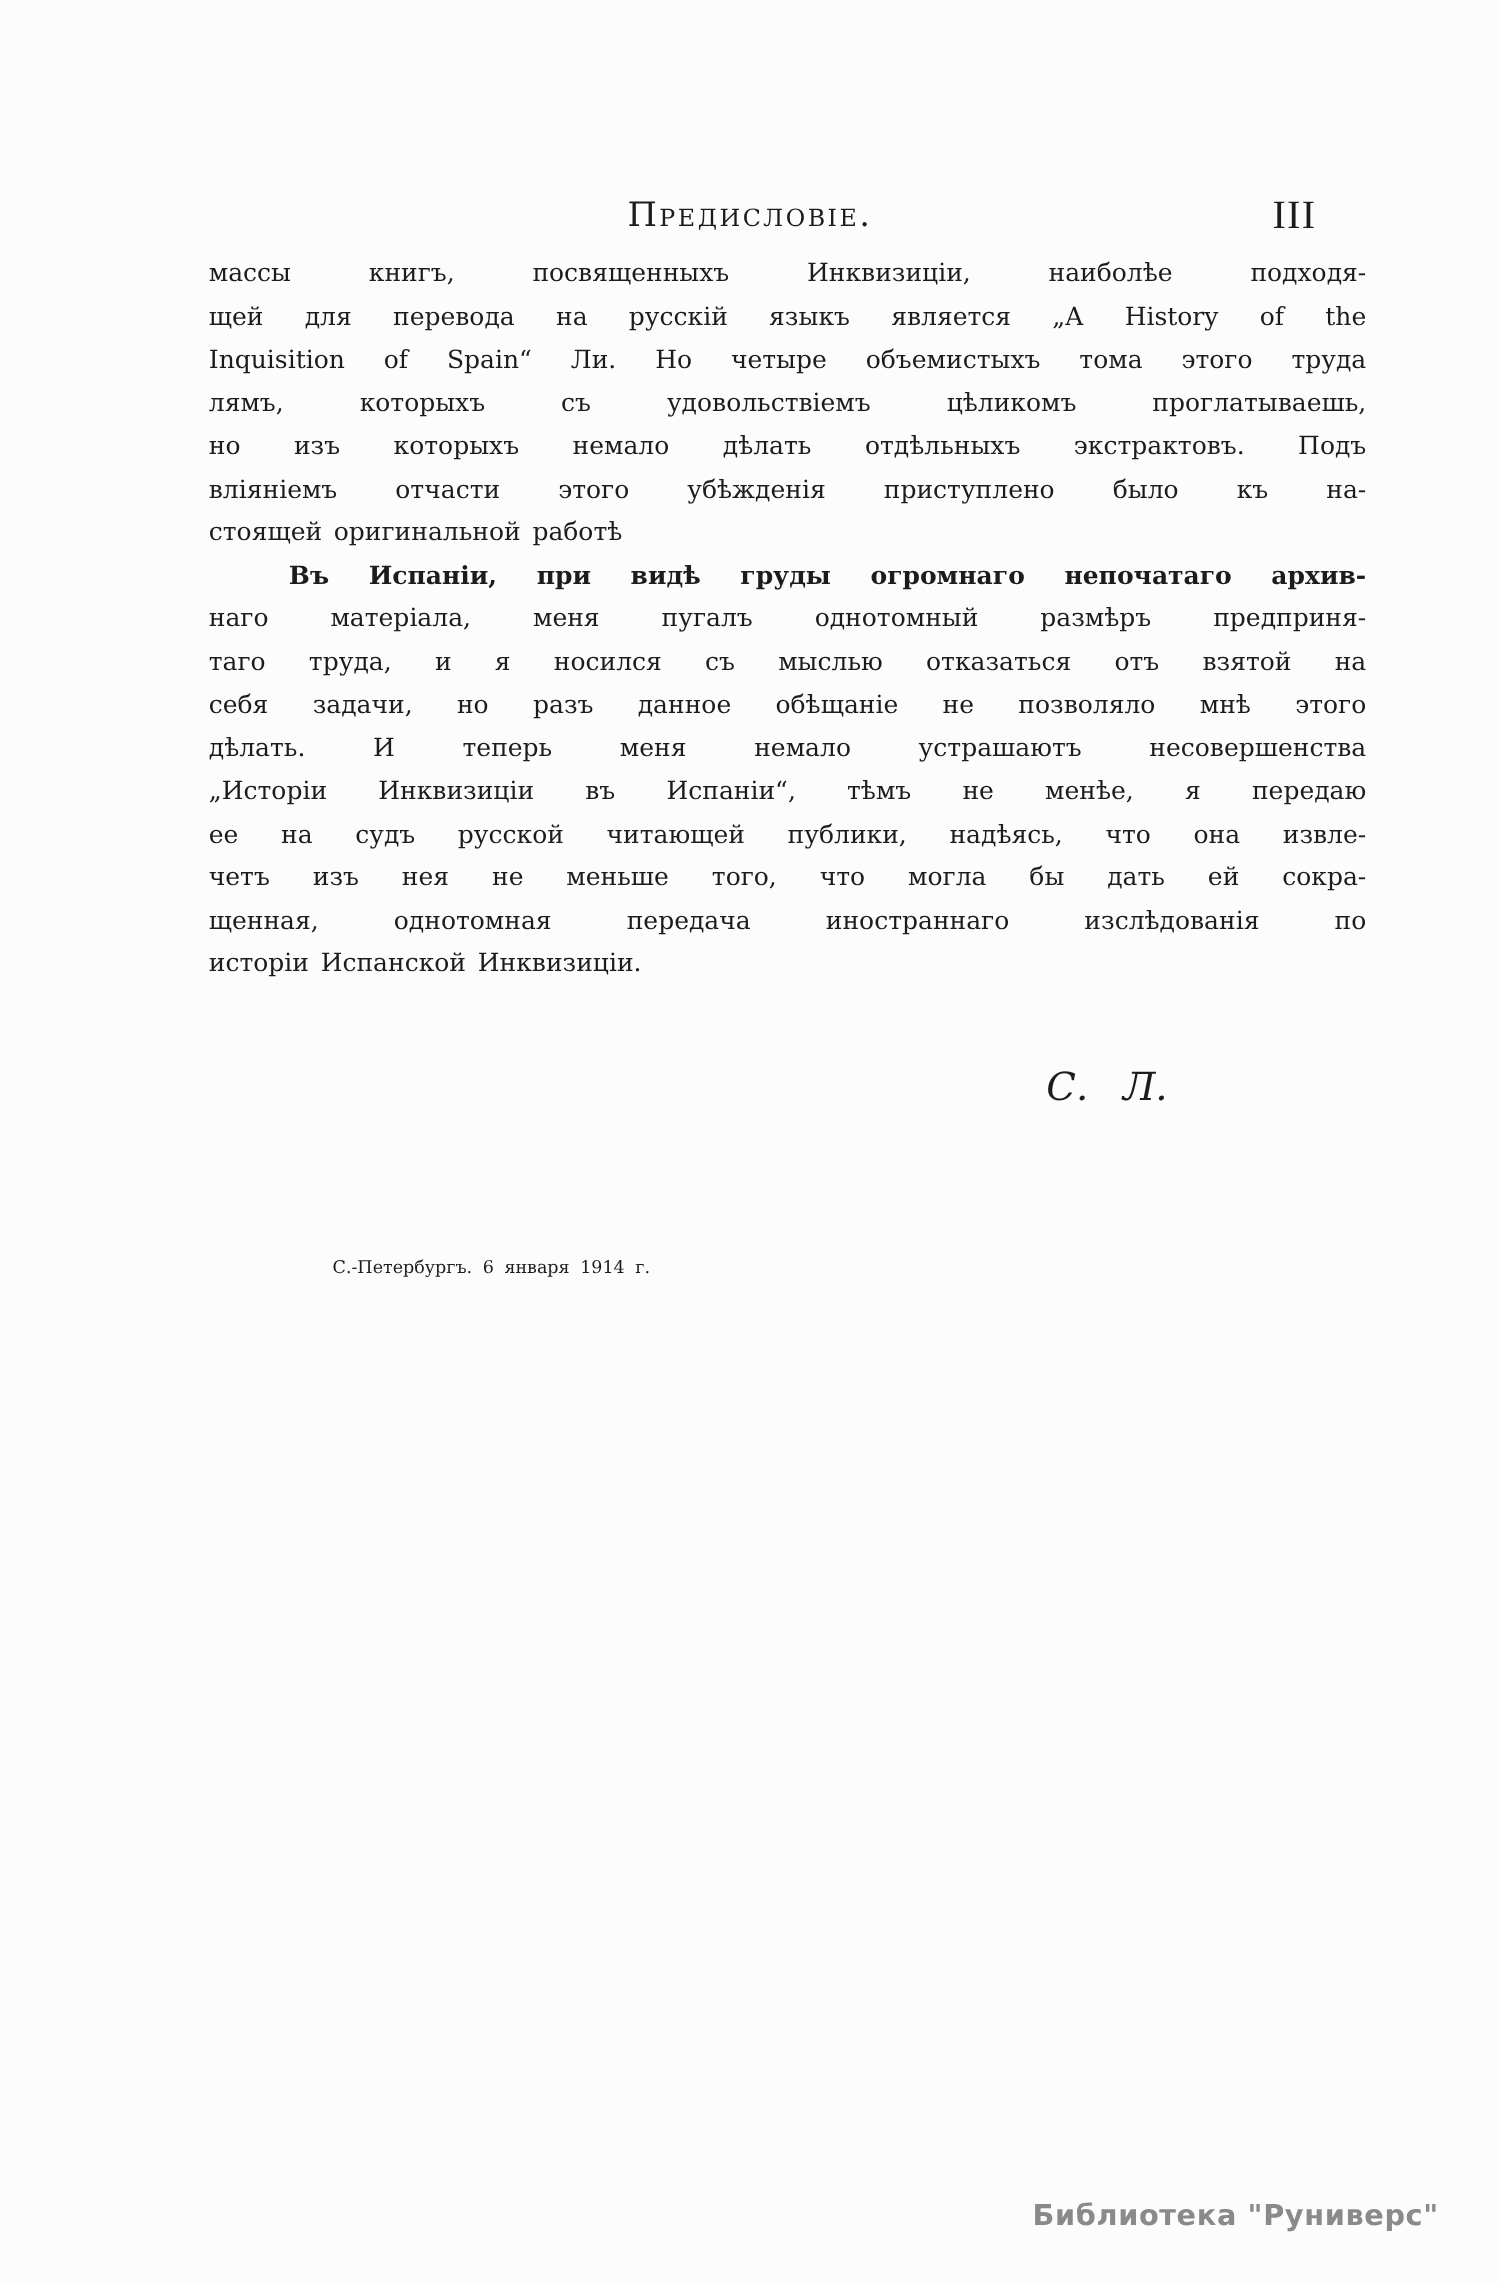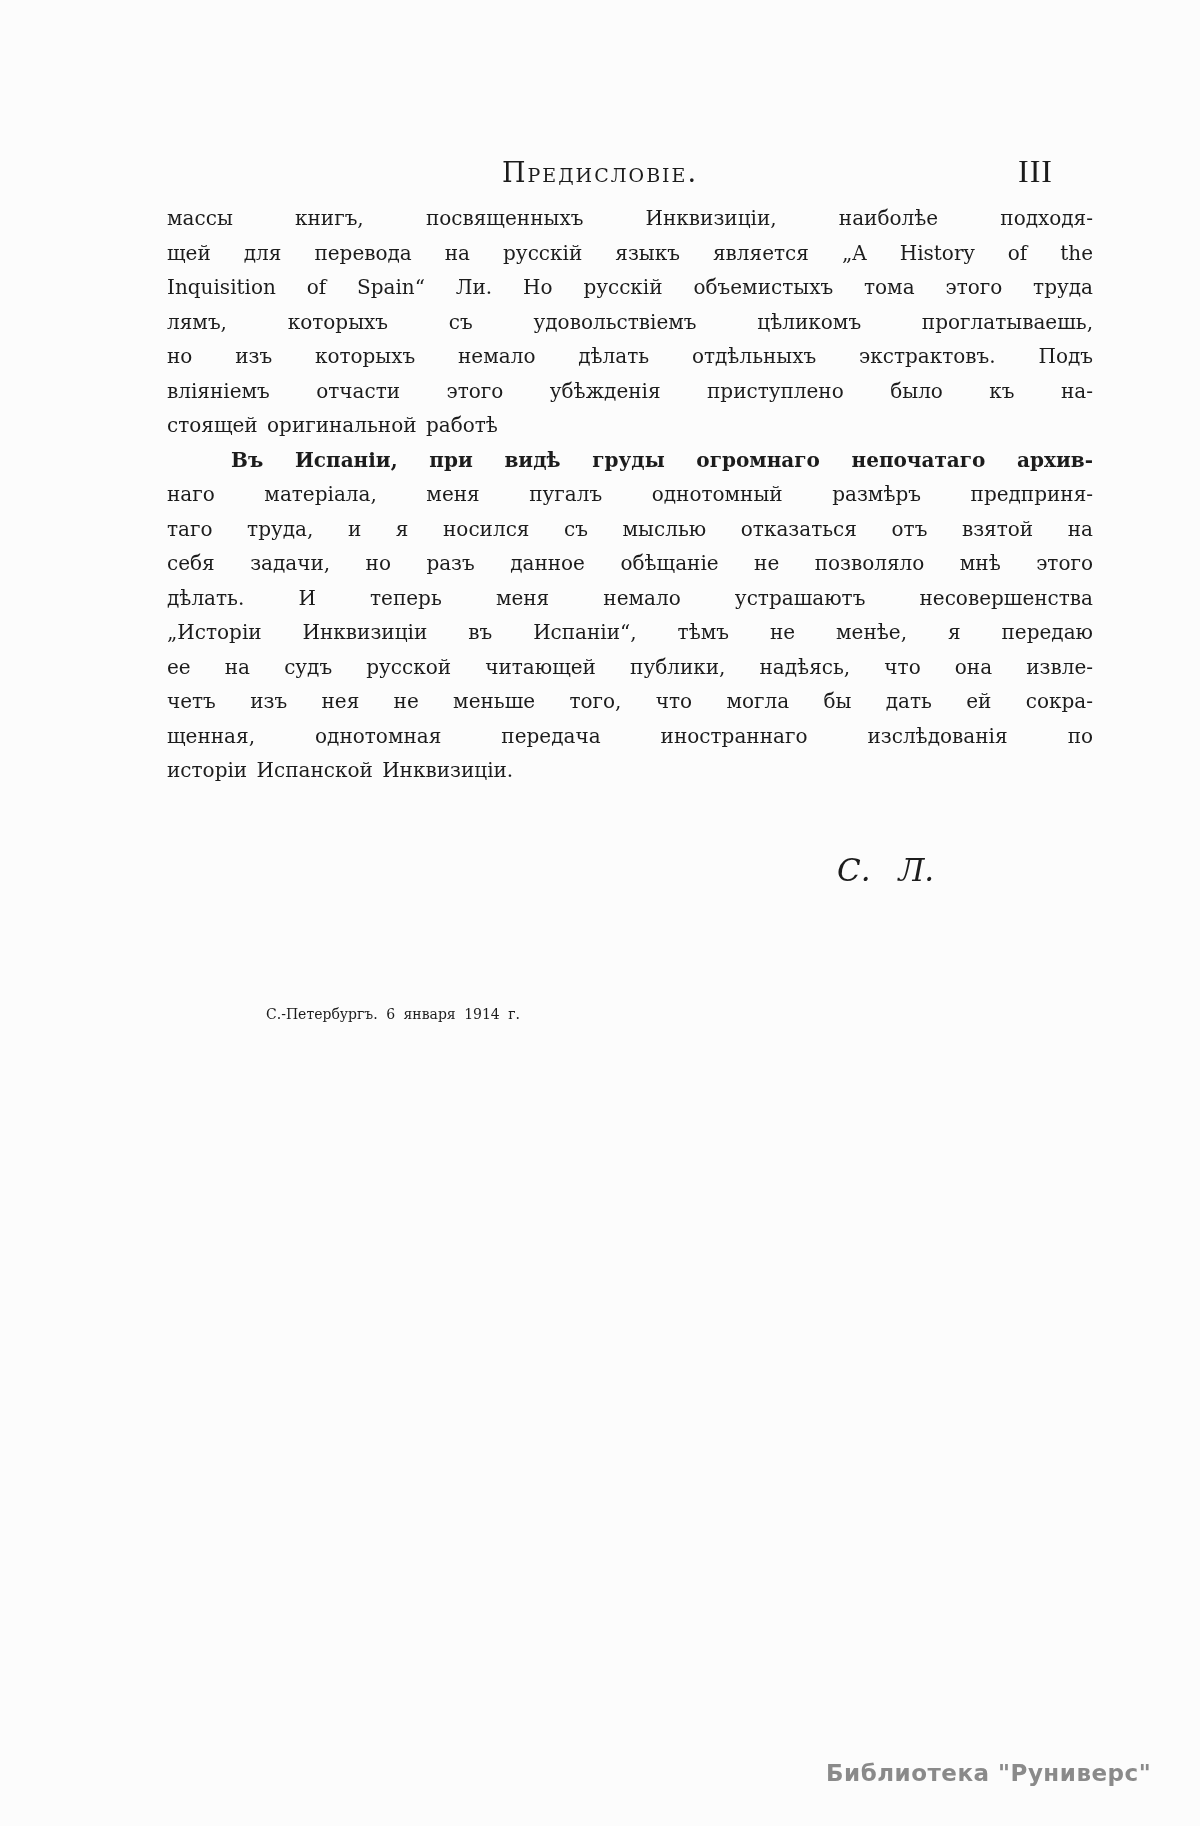--- a/index.html
+++ b/index.html
@@ -88,21 +88,21 @@
 <div class="page">
 
   <div class="header-title">Предисловіе.</div>
   <div class="page-number">III</div>
 
   <div class="text-block">
 
     <div class="para para1">
       <div class="line">массы книгъ, посвященныхъ Инквизиціи, наиболѣе подходя-</div>
       <div class="line">щей для перевода на русскій языкъ является „A History of the</div>
-      <div class="line">Inquisition of Spain“ Ли. Но русскій объемистыхъ тома этого труда</div>
+      <div class="line">Inquisition of Spain“ Ли. Но четыре объемистыхъ тома этого труда</div>
       <div class="line">лямъ, которыхъ съ удовольствіемъ цѣликомъ проглатываешь,</div>
       <div class="line">но изъ которыхъ немало дѣлать отдѣльныхъ экстрактовъ. Подъ</div>
       <div class="line">вліяніемъ отчасти этого убѣжденія приступлено было къ на-</div>
       <div class="line para-end">стоящей оригинальной работѣ</div>
     </div>
 
     <div class="para para2">
       <div class="line para-start">Въ Испаніи, при видѣ груды огромнаго непочатаго архив-</div>
       <div class="line">наго матеріала, меня пугалъ однотомный размѣръ предприня-</div>
       <div class="line">таго труда, и я носился съ мыслью отказаться отъ взятой на</div>

